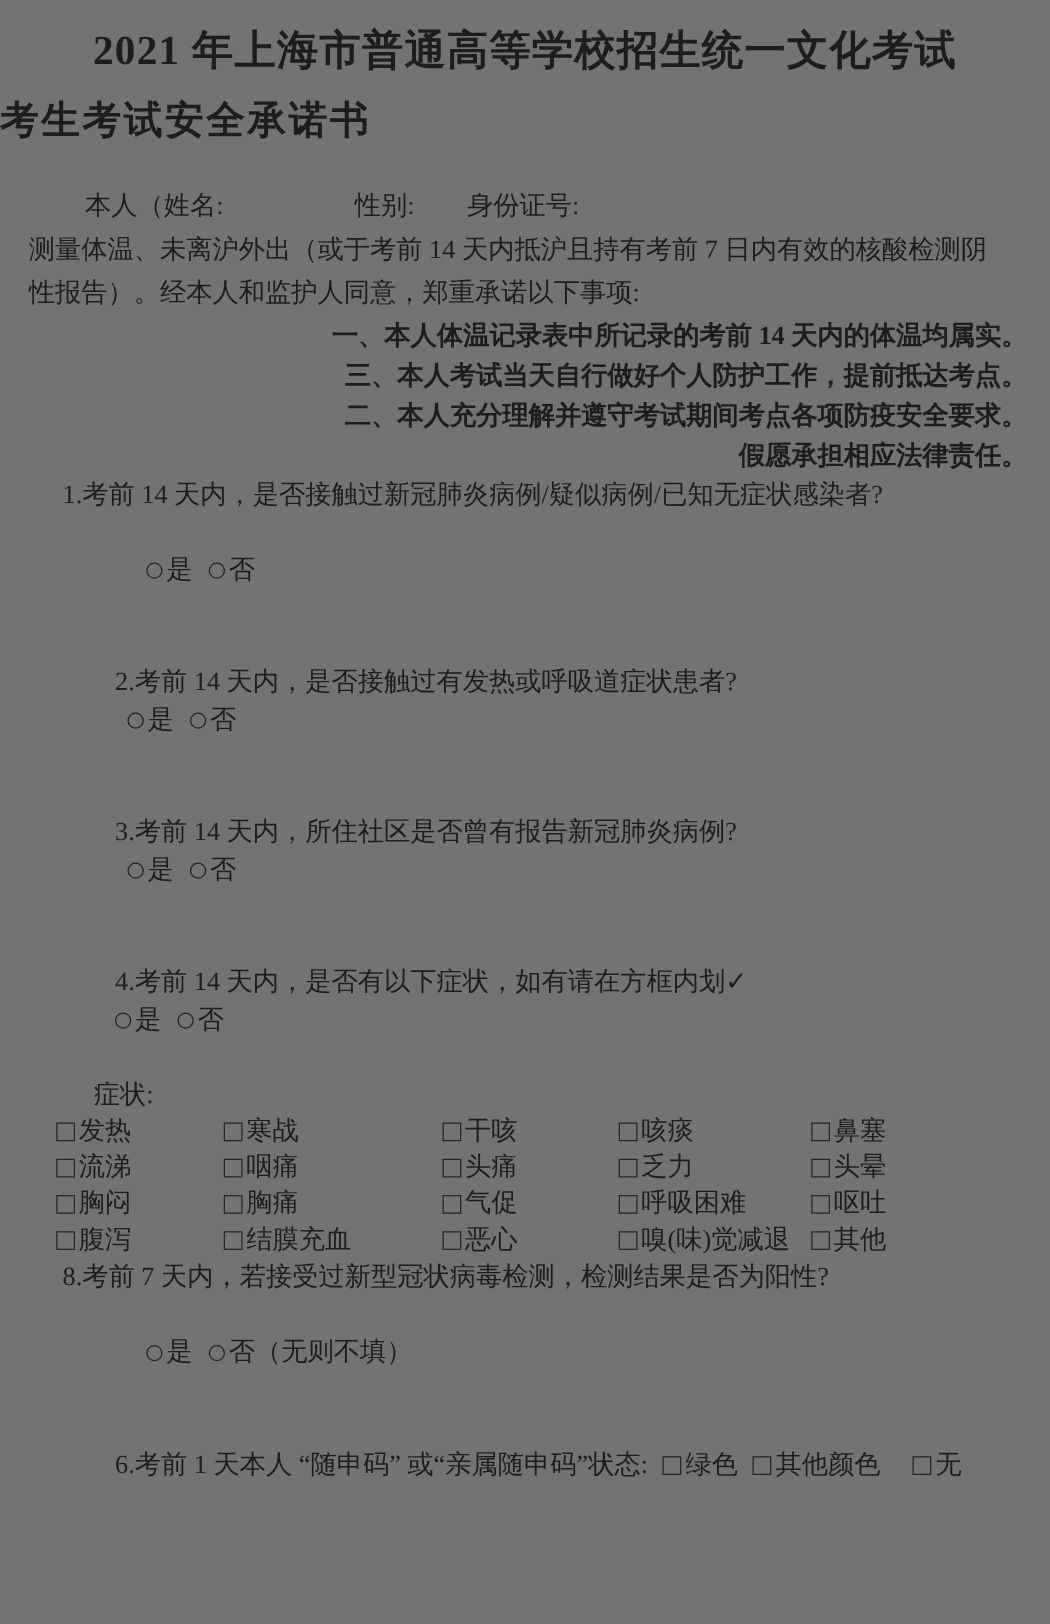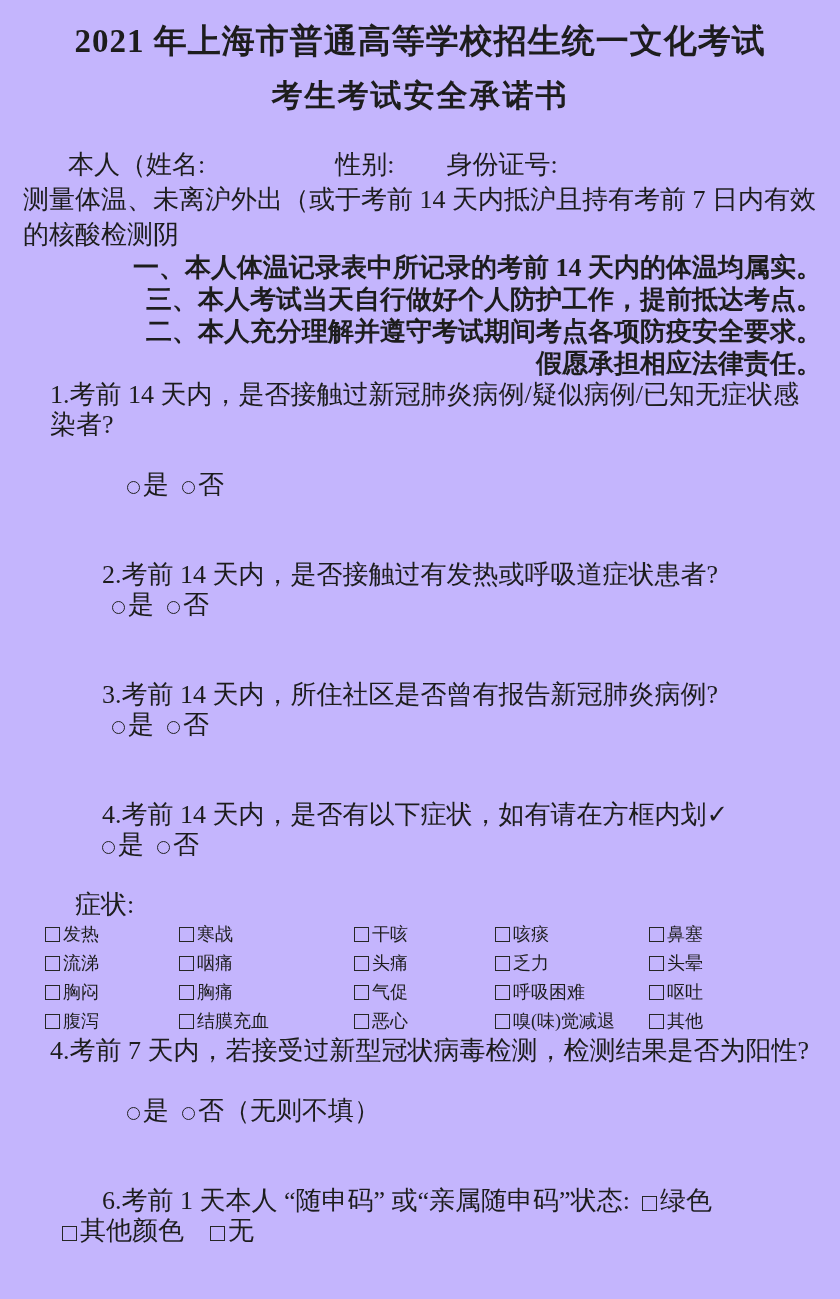--- a/index.html
+++ b/index.html
@@ -1,25 +1,25 @@
 <!DOCTYPE html>
 <html><head>
 <meta charset="utf-8">
 <style>
   html,body{margin:0;padding:0;background:#e9e9e9;}
   .page{
     width:840px;height:1299px;margin:0 auto;box-sizing:border-box;
-    background:#c4b5fd;color:#1d1d1d;overflow:hidden;
+    background:#737373;color:#1d1d1d;overflow:hidden;
     font-family:"Liberation Serif","DejaVu Serif",serif;
   }
   .content{padding:0 18px 0 23px;}
   h1{margin:0;padding-top:20px;font-size:33px;line-height:42px;text-align:center;font-weight:700;letter-spacing:1px;}
-  h2{margin:14px 0 0;font-size:31px;line-height:40px;text-align:center;font-weight:700;letter-spacing:2px;}
+  h2{margin:14px 0 0;font-size:31px;line-height:40px;font-weight:700;letter-spacing:2px;}
   .intro{margin-top:31px;}
-  .ln{font-size:26px;line-height:35px;white-space:pre-wrap;}
+  .ln{font-size:21px;line-height:35px;white-space:pre-wrap;}
   .cm .ln{line-height:32px;font-weight:700;}
   .qs .ln{line-height:30px;}
   .ind-intro{padding-left:45px;}
   .ind-item{padding-left:47px;}
   .ind-q{padding-left:27px;}
   .ind-opt{padding-left:52px;}
   .intro{margin-bottom:0;}
   .cm{margin-top:0;text-align:right;}
   
   .ropt{display:inline-block;white-space:nowrap;}
@@ -27,34 +27,35 @@
   .rg{display:inline;}
   .rg-sp{margin-left:10px;}
   .circ{display:inline-block;width:13px;height:13px;border:1.6px solid #222;border-radius:50%;
         vertical-align:-1px;margin-right:3px;box-sizing:border-box;background:transparent;}
   .cbx{display:inline-block;width:15px;height:15px;border:1.8px solid #262626;
        vertical-align:-2px;margin-right:3px;box-sizing:border-box;background:transparent;}
   .copt{display:inline-block;white-space:nowrap;margin-left:12px;}
   .copt.gap{margin-left:26px;}
   
   .sym-grid{display:grid;grid-template-columns:134px 175px 141px 154px auto;
-            padding-left:22px;font-size:18px;line-height:29px;}
+            padding-left:22px;font-size:21px;line-height:29px;}
   .sym-item{white-space:nowrap;}
 </style>
 </head>
 <body>
 
 <div class="page">
   <h1>2021 年上海市普通高等学校招生统一文化考试</h1>
   <h2>考生考试安全承诺书</h2>
 
   <div class="content">
     <div class="intro">
       <div class="ln ind-intro">本人（姓名:　　　　　性别:　　身份证号:</div>
       <div class="ln">测量体温、未离沪外出（或于考前 14 天内抵沪且持有考前 7 日内有效的核酸检测阴</div>
+      <div class="ln">性报告）。经本人和监护人同意，郑重承诺以下事项:</div>
     </div>
 
     <div class="cm">
       <div class="ln ind-item">一、本人体温记录表中所记录的考前 14 天内的体温均属实。</div>
       <div class="ln ind-item">三、本人考试当天自行做好个人防护工作，提前抵达考点。</div>
       <div class="ln ind-item">二、本人充分理解并遵守考试期间考点各项防疫安全要求。</div>
       <div class="ln">假愿承担相应法律责任。</div>
     </div>
 
     <div class="qs">
@@ -92,21 +93,21 @@
           <span class="sym-item"><span class="cbx"></span><span>气促</span></span>
           <span class="sym-item"><span class="cbx"></span><span>呼吸困难</span></span>
           <span class="sym-item"><span class="cbx"></span><span>呕吐</span></span>
           <span class="sym-item"><span class="cbx"></span><span>腹泻</span></span>
           <span class="sym-item"><span class="cbx"></span><span>结膜充血</span></span>
           <span class="sym-item"><span class="cbx"></span><span>恶心</span></span>
           <span class="sym-item"><span class="cbx"></span><span>嗅(味)觉减退</span></span>
           <span class="sym-item"><span class="cbx"></span><span>其他</span></span>
         </div>
 
-      <div class="ln ind-q">4.考前 7 天内，若接受过新型冠状病毒检测，检测结果是否为阳性?</div>
+      <div class="ln ind-q">8.考前 7 天内，若接受过新型冠状病毒检测，检测结果是否为阳性?</div>
       <div class="ln ind-opt">
         <span class="rg"><span class="ropt"><span class="circ"></span><span class="rlb">是</span></span><span class="ropt"><span class="circ"></span><span class="rlb">否</span></span></span><span>（无则不填）</span>
       </div>
       <div class="ln ind-q">
         <span>6.考前 1 天本人 “随申码” 或“亲属随申码”状态:</span><span id="q6-options"><span class="copt"><span class="cbx"></span><span>绿色</span></span><span class="copt"><span class="cbx"></span><span>其他颜色</span></span><span class="copt gap"><span class="cbx"></span><span>无</span></span></span>
       </div>
 
     </div>
 
   </div>

